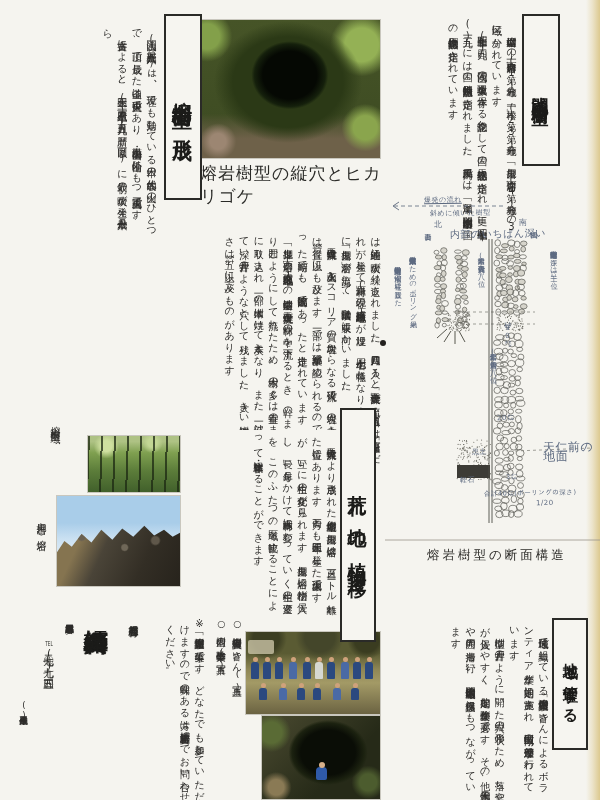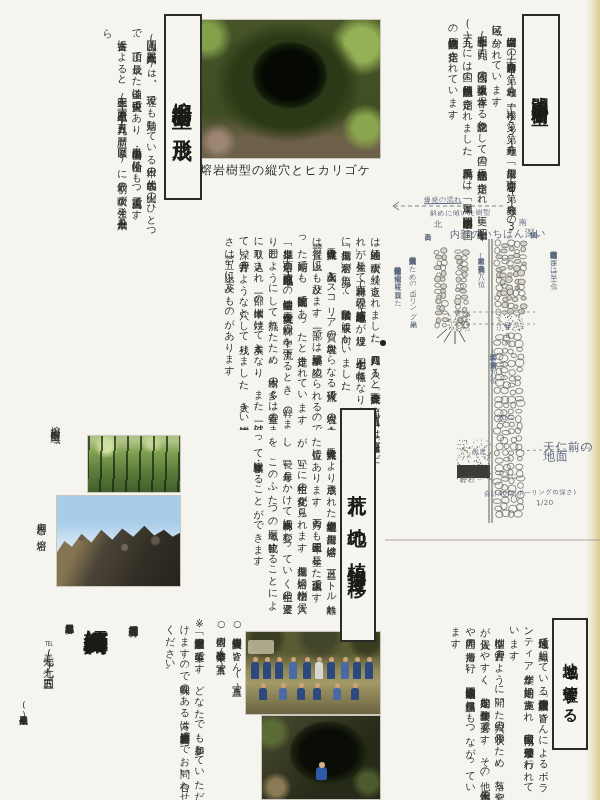--- a/index.html
+++ b/index.html
@@ -70,21 +70,21 @@
 
   <div class="abs vt head-box" style="left:522px;top:14px;width:30px;height:144px;font-size:17px;letter-spacing:2px;padding:2px;">浅間山熔岩樹型</div>
   <div class="abs vt body-text" style="left:384px;top:18px;width:134px;height:214px;">　熔岩樹型は「上の舞台熔岩西」(第1分布地)、「一本松」(第2・第3分布地)、「鬼押出し熔岩西」(第4分布地)の3区域に分かれています。
 　昭和十五年(一九四〇)、浅間山の噴火現象を保存する記念物として国の天然記念物に指定され、更に昭和二十七年(一九五二)には国の特別天然記念物に指定されました。群馬県内では、「尾瀬」と「浅間山熔岩樹型」が国の特別天然記念物に指定されています。</div>
 
   <div class="abs vt head-box" style="left:164px;top:14px;width:30px;height:178px;font-size:20px;letter-spacing:3px;padding:2px;">熔岩樹型の形成</div>
   <div class="abs vt body-text" style="left:30px;top:22px;width:128px;height:212px;">　浅間山(標高二五六八㍍)は、現在でも活動している日本の代表的な火山のひとつで、山頂で成長した釜山は中央火口丘であり、黒斑山・前掛山を外輪山にもつ三重式火山です。
 　古文書によると、天明三年(西暦一七八三年)五月九日(新暦、以下同じ)に最初の噴火が発生、七月二十六日から</div>
 
   <div class="abs photo ph-hole" style="left:196px;top:20px;width:184px;height:138px;"></div>
-  <div class="abs" style="left:200px;top:162px;width:182px;font-size:12px;letter-spacing:1px;color:#2a2a27;">熔岩樹型の縦穴とヒカリゴケ</div>
+  <div class="abs" style="left:200px;top:162px;width:182px;font-size:17px;letter-spacing:1px;color:#2a2a27;">熔岩樹型の縦穴とヒカリゴケ</div>
 
   <div class="abs vt body-text" style="left:128px;top:230px;width:254px;height:240px;">は連続的に噴火が繰り返されました。八月四日に入ると「吾妻火砕流」が流出、八月五日には「鎌原土石なだれ」が発生して「鎌原村」(現在の嬬恋村鎌原地区)が埋没し、四七七名が犠牲となりました。引き続き同日に「鬼押出し溶岩」が流出して、噴火活動は収束に向かいました。
 　吾妻火砕流は、火山灰とスコリア質の岩塊からなる火砕流で、岩塊の大きいものは直径一㍍以上にも及びます。一部では溶結現象が認められるので、流下が止まった時期でも、比較的高温であったと推定されています。
 　「鬼押出し熔岩西」(現在地・藤原地区)の熔岩樹型は吾妻火砕流が樹林の中を流下するとき、幹のまわりを取り囲むようにして流れたため、樹木の多くは垂直のままその中に取り込まれ、一部の樹木は焼けて木炭となり、また、一部は空洞となって深い古井戸のような穴として残りました。大きい樹型は、直径三㍍以上、深さは五㍍以上に及ぶものがあります。</div>
 
   <div class="abs vt caption-v" style="left:48px;top:418px;height:70px;">熔岩樹型区域</div>
   <div class="abs photo ph-forest" style="left:88px;top:436px;width:92px;height:56px;"></div>
 
   <div class="abs vt caption-v" style="left:34px;top:514px;height:66px;">鬼押出し熔岩</div>
   <div class="abs photo ph-rock" style="left:57px;top:496px;width:123px;height:90px;">
@@ -756,20 +756,21 @@
   <div class="abs hand vt" style="left:503px;top:316px;height:34px;">砂 30㌢</div>
   <div class="abs hand vt" style="left:489px;top:348px;height:104px;">天仁熔岩(大笹熔岩)八㍍位</div>
   <div class="abs hand" style="left:497px;top:414px;">20㍍</div>
   <div class="abs hand" style="left:472px;top:448px;">黒土</div>
   <div class="abs hand" style="left:460px;top:476px;">軽石</div>
   <div class="abs hand" style="left:506px;top:473px;font-size:6.5px;">3㍍</div>
   <div class="abs hand" style="left:543px;top:443px;width:52px;font-size:12px;">天仁前の地面</div>
   <div class="abs hand" style="left:484px;top:489px;font-size:6.5px;">合計40㍍(ボーリングの深さ)</div>
   <div class="abs hand" style="left:536px;top:499px;">1/20</div>
   <div class="abs hand vt" style="left:550px;top:246px;height:178px;">藤原地区熔岩樹型の深さは十三㍍位</div>
+  <div class="abs diag-caption" style="left:427px;top:547px;">熔岩樹型の断面構造</div>
 
   <div class="abs vt head-box" style="left:552px;top:618px;width:28px;height:124px;font-size:15px;letter-spacing:2px;padding:2px;">地域と管理する</div>
   <div class="abs vt body-text" style="left:388px;top:620px;width:162px;height:178px;">　地域住民で組織している「熔岩樹型保護員」の皆さんによるボランティア作業が定期的に実施され、樹型区域内の整備・管理が行われています。
 　樹型は古井戸のように開いた縦穴の形状のため、落ち葉や土砂が侵入しやすく、定期的な除去作業が必要です。その他、風倒木の除去や周囲の清掃も行い、浅間山熔岩樹型区域の自然保護にもつながっています。</div>
 
   <div class="abs photo ph-group" id="groupPhoto" style="left:246px;top:632px;width:134px;height:82px;">
     <div class="shelter"></div>
   <div class="pp" style="left: 5px; top: 30px; height: 17px; background: rgb(43, 73, 127);"></div>
       <div class="pp" style="left: 17px; top: 30px; height: 17px; background: rgb(43, 73, 127);"></div>
       <div class="pp" style="left: 29px; top: 30px; height: 17px; background: rgb(43, 73, 127);"></div>

